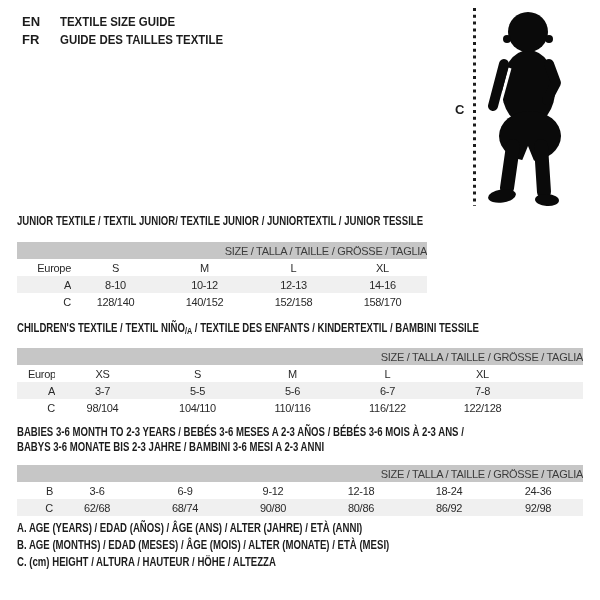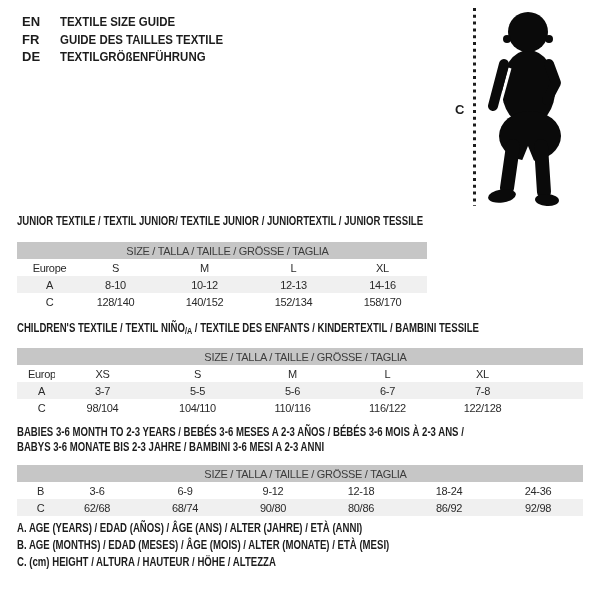--- a/index.html
+++ b/index.html
@@ -24,21 +24,21 @@
   .baby{position:absolute;left:483px;top:8px;}
 
   
   .title{position:absolute;left:17px;font-weight:bold;font-size:12px;white-space:nowrap;transform:scaleX(0.8);transform-origin:0 0;}
   .title .sub{font-size:9px;vertical-align:-2px;}
   .title2line{line-height:15px;}
 
   
   table{position:absolute;border-collapse:collapse;table-layout:fixed;font-size:11px;letter-spacing:-0.3px;color:#2a2a2a;}
   td{height:17px;padding:0;text-align:center;vertical-align:middle;overflow:hidden;white-space:nowrap;}
-  td.lbl{text-align:center;padding-left:11px;}
+  td.lbl{text-align:right;padding-left:11px;}
   tr.bar td{background:var(--header-bar);color:#3c3c3c;}
   tr.stripe td{background:var(--stripe);}
   #junior-table{left:17px;top:242px;width:410px;}
   #children-table{left:17px;top:348px;width:566px;}
   #babies-table{left:17px;top:465px;width:566px;}
 
   
   .legend{position:absolute;left:17px;top:520px;}
   .legend-line{font-weight:bold;font-size:12px;height:17px;line-height:17px;white-space:nowrap;transform:scaleX(0.8);transform-origin:0 50%;}
 </style>
@@ -48,24 +48,20 @@
 <div class="page">
 
   <div class="langs">
     <div class="lang-row">
       <span class="lang-code">EN</span>
       <span class="lang-text">TEXTILE SIZE GUIDE</span>
     </div>
     <div class="lang-row">
       <span class="lang-code">FR</span>
       <span class="lang-text">GUIDE DES TAILLES TEXTILE</span>
-    </div>
-    <div class="lang-row">
-      <span class="lang-code">DE</span>
-      <span class="lang-text">TEXTILGRÖßENFÜHRUNG</span>
     </div>
   </div>
 
   <svg class="height-line" width="5" height="200" viewBox="0 0 5 200">
     <line x1="2.5" y1="1" x2="2.5" y2="199" stroke="#1c1c1c" stroke-width="3" stroke-dasharray="3 3.8"></line>
   </svg>
   <span class="figure-label">C</span>
   <svg class="baby" width="88" height="199" viewBox="0 0 88 199">
     <g fill="#0a0a0a" stroke="none">
       <ellipse cx="45.5" cy="80" rx="27" ry="38"></ellipse>
@@ -110,21 +106,21 @@
       <td class="lbl">A</td>
       <td>8-10</td>
       <td>10-12</td>
       <td>12-13</td>
       <td>14-16</td>
     </tr>
     <tr>
       <td class="lbl">C</td>
       <td>128/140</td>
       <td>140/152</td>
-      <td>152/134</td>
+      <td>152/158</td>
       <td>158/170</td>
     </tr>
   </tbody>
     </table>
 
   <div class="title" style="top:321px;"><span>CHILDREN'S TEXTILE / TEXTIL NIÑO</span><span class="sub">/A</span><span> / TEXTILE DES ENFANTS / KINDERTEXTIL / BAMBINI TESSILE</span></div>
   <table id="children-table">
     <colgroup>
         <col style="width:38px">
         <col style="width:95px">

